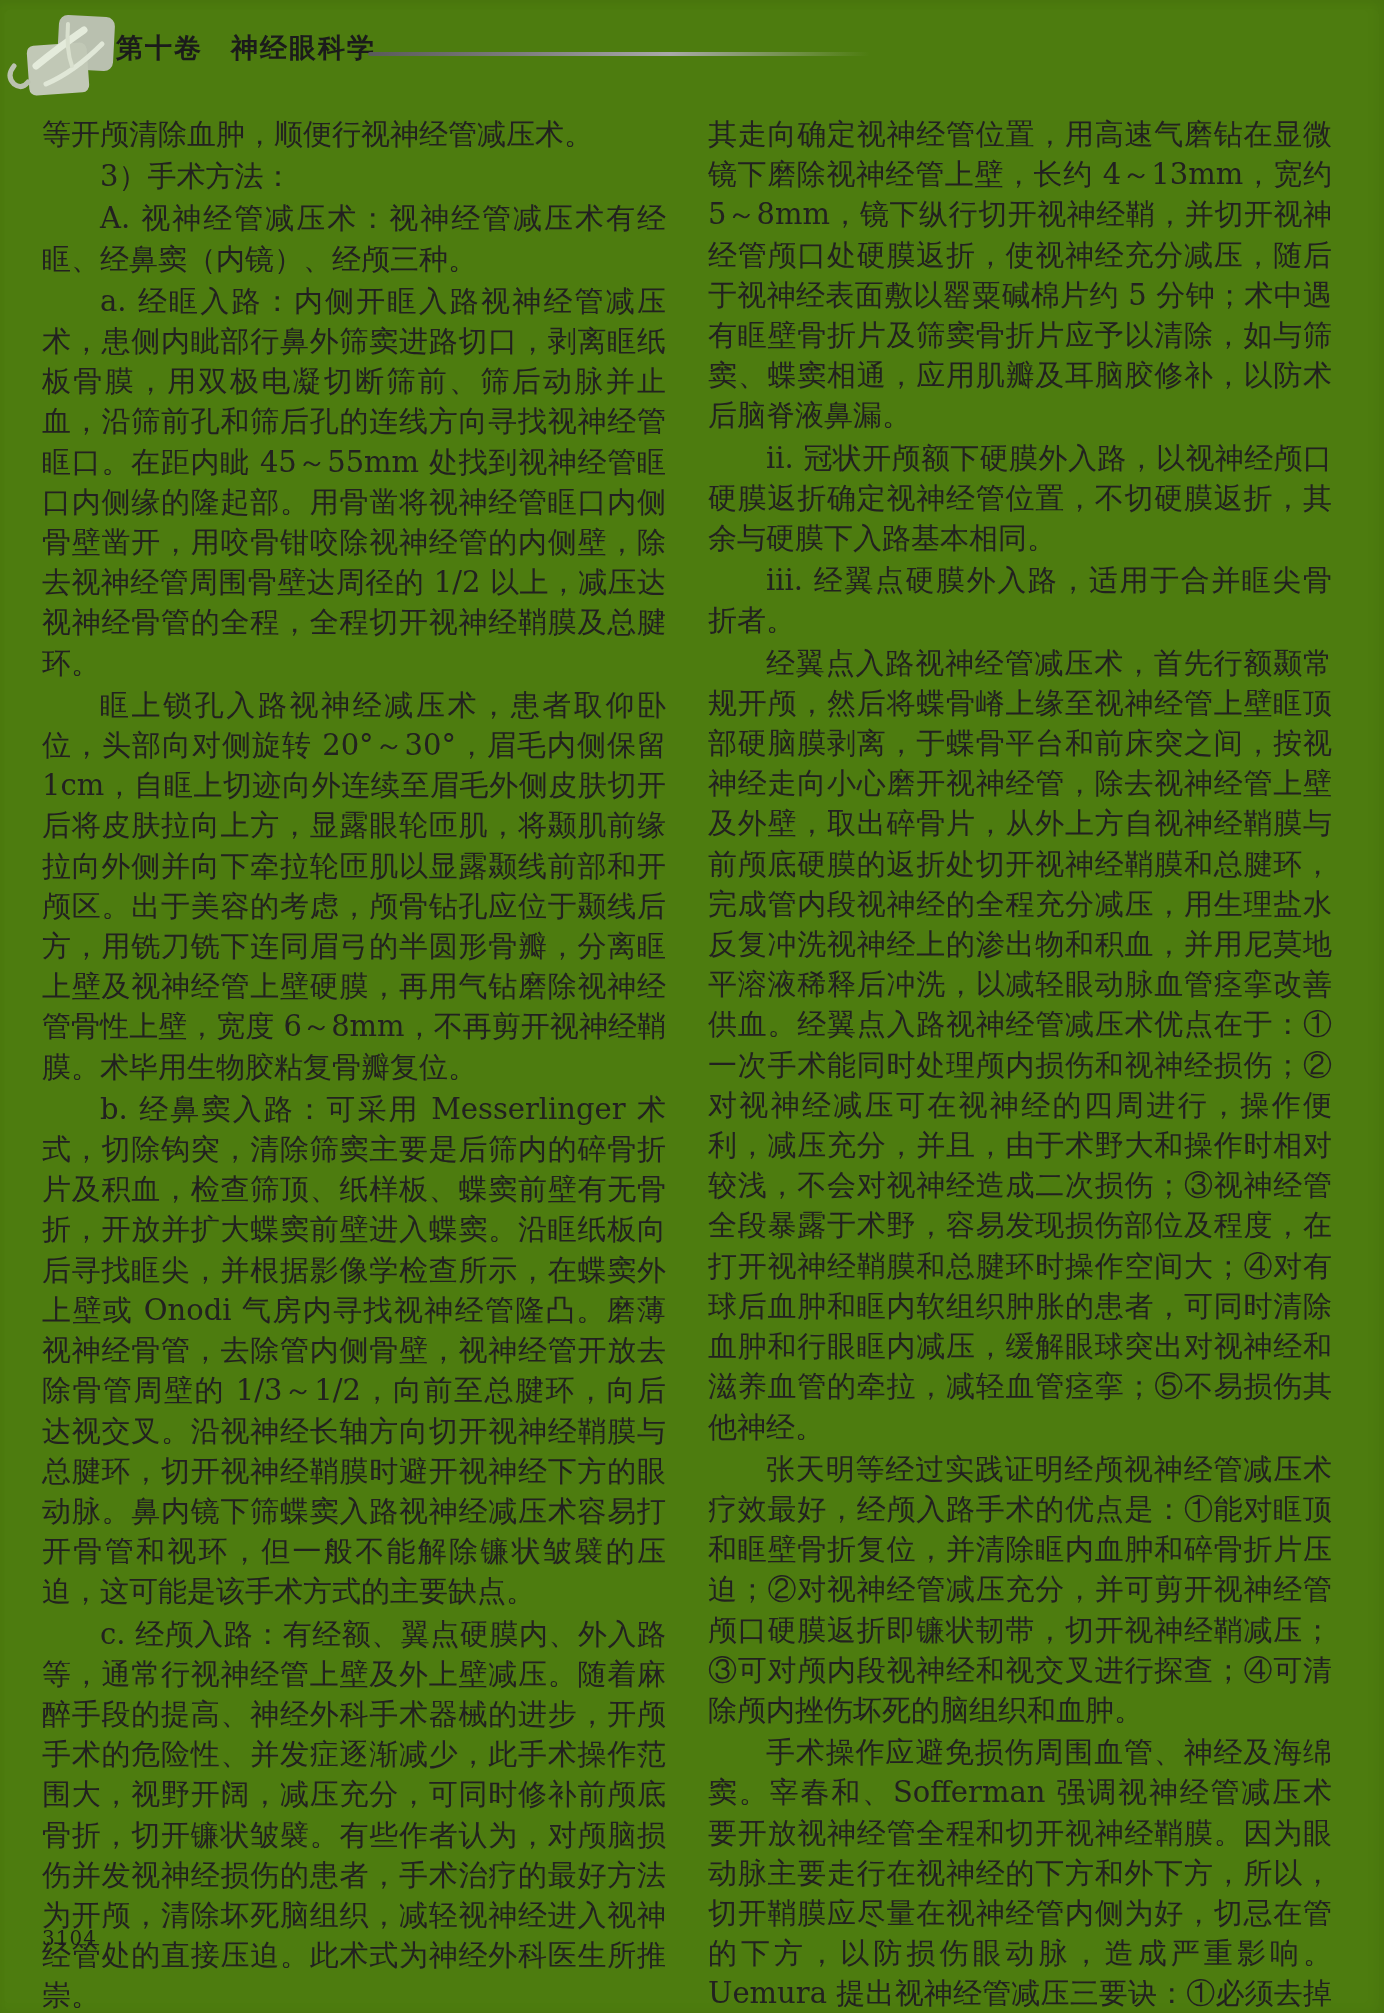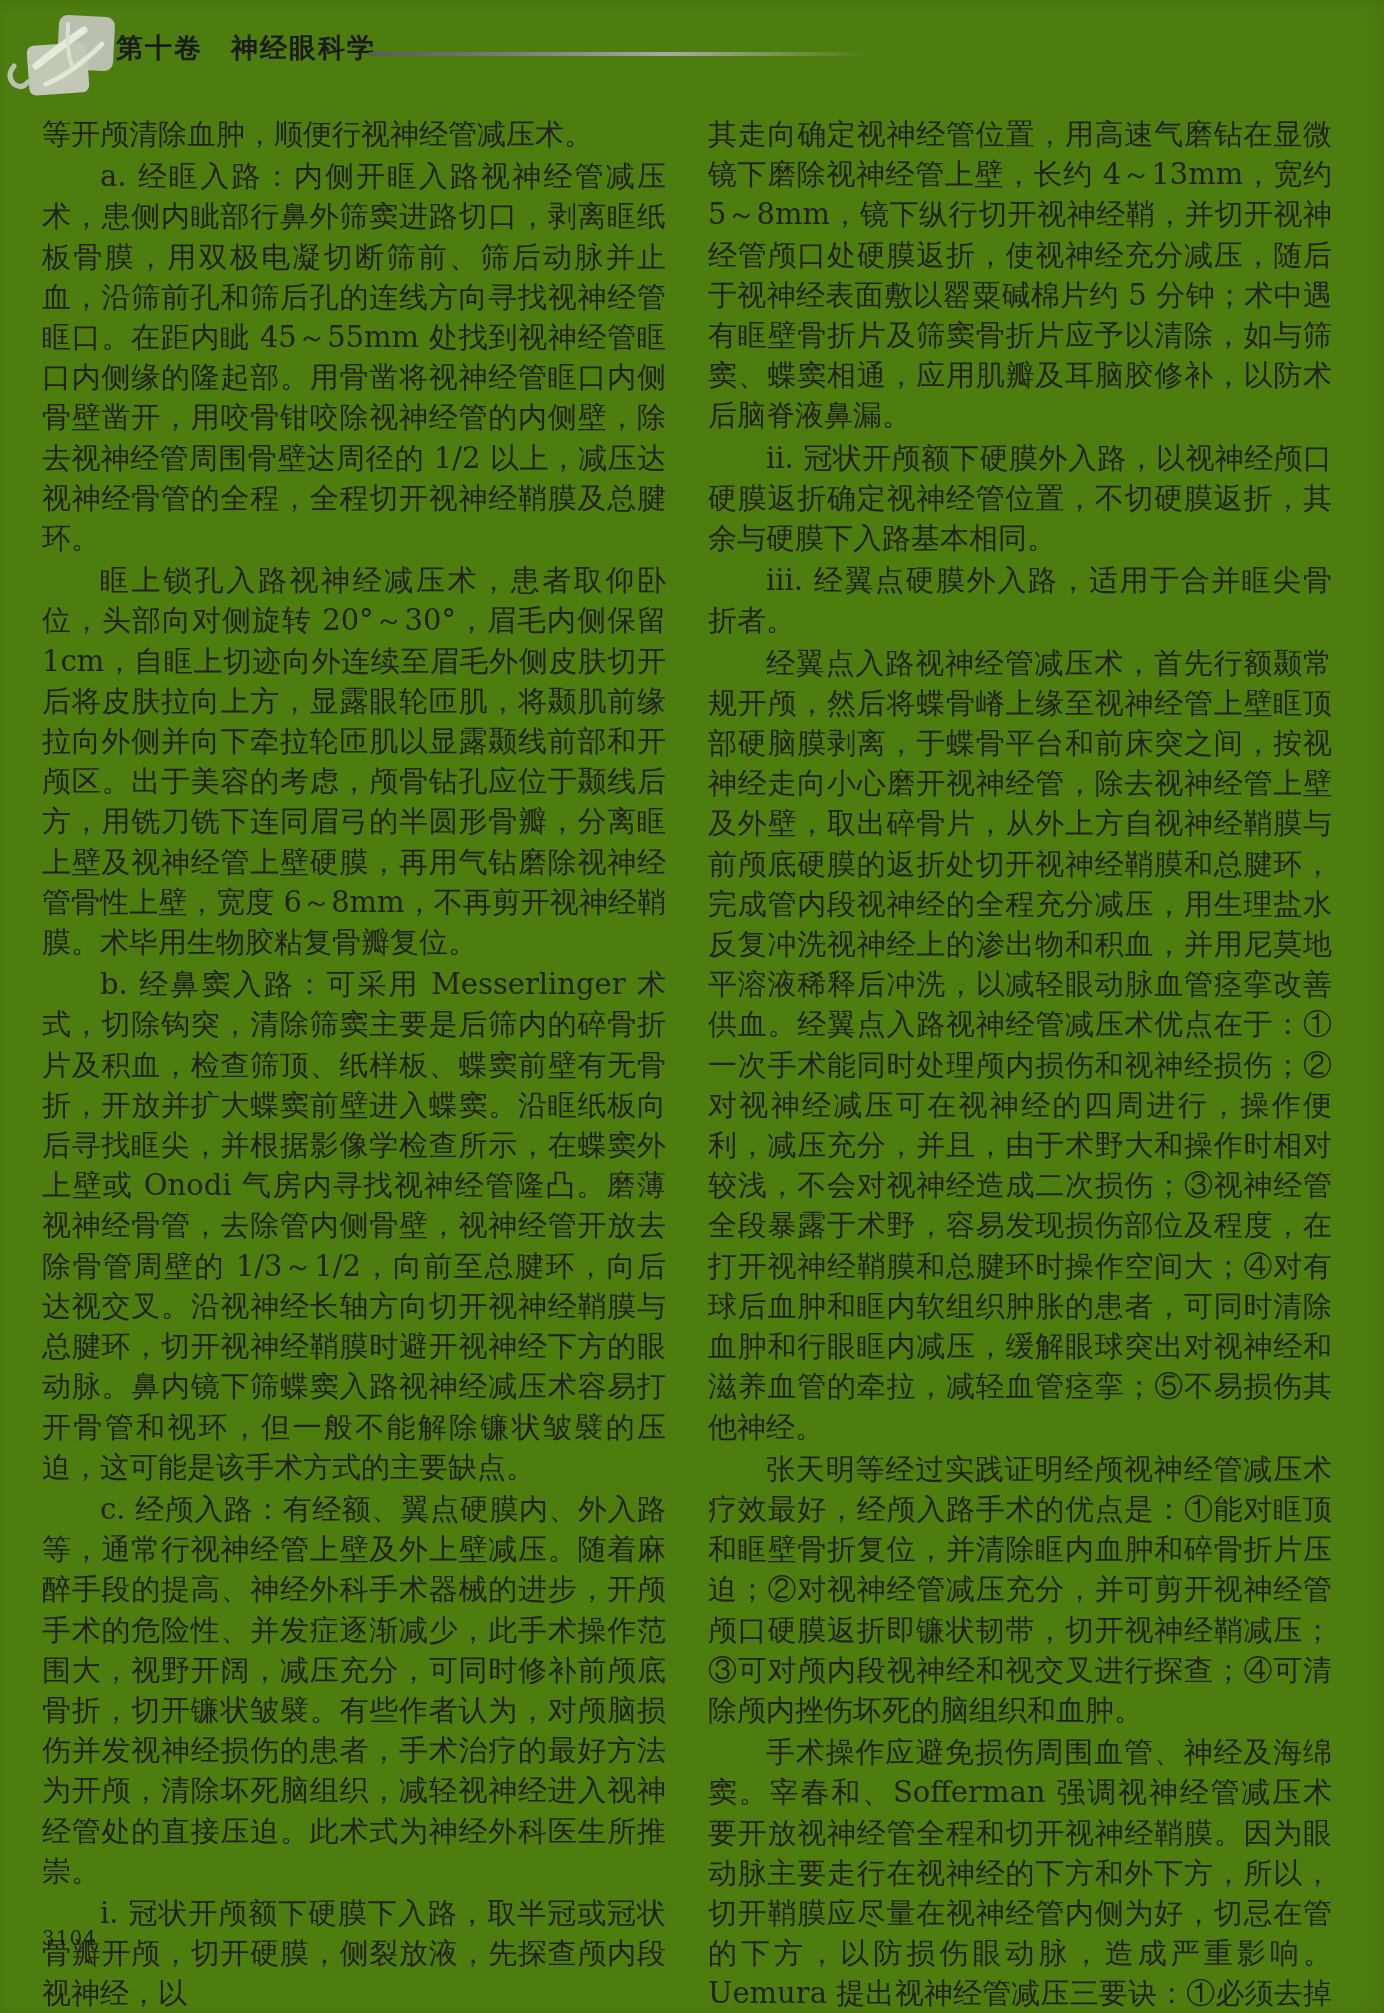--- a/index.html
+++ b/index.html
@@ -105,20 +105,22 @@
     <div class="header-title">
       <span class="volume">第十卷</span><span>神经眼科学</span>
     </div>
 
     <div class="header-rule"></div>
   </header>
 
   <main class="content">
     <div class="column">
         <p class="">等开颅清除血肿，顺便行视神经管减压术。</p>
+        <p class="indent">3）手术方法：</p>
+        <p class="indent">A. 视神经管减压术：视神经管减压术有经眶、经鼻窦（内镜）、经颅三种。</p>
         <p class="indent">a. 经眶入路：内侧开眶入路视神经管减压术，患侧内眦部行鼻外筛窦进路切口，剥离眶纸板骨膜，用双极电凝切断筛前、筛后动脉并止血，沿筛前孔和筛后孔的连线方向寻找视神经管眶口。在距内眦 45～55mm 处找到视神经管眶口内侧缘的隆起部。用骨凿将视神经管眶口内侧骨壁凿开，用咬骨钳咬除视神经管的内侧壁，除去视神经管周围骨壁达周径的 1/2 以上，减压达视神经骨管的全程，全程切开视神经鞘膜及总腱环。</p>
         <p class="indent">眶上锁孔入路视神经减压术，患者取仰卧位，头部向对侧旋转 20°～30°，眉毛内侧保留 1cm，自眶上切迹向外连续至眉毛外侧皮肤切开后将皮肤拉向上方，显露眼轮匝肌，将颞肌前缘拉向外侧并向下牵拉轮匝肌以显露颞线前部和开颅区。出于美容的考虑，颅骨钻孔应位于颞线后方，用铣刀铣下连同眉弓的半圆形骨瓣，分离眶上壁及视神经管上壁硬膜，再用气钻磨除视神经管骨性上壁，宽度 6～8mm，不再剪开视神经鞘膜。术毕用生物胶粘复骨瓣复位。</p>
         <p class="indent">b. 经鼻窦入路：可采用 Messerlinger 术式，切除钩突，清除筛窦主要是后筛内的碎骨折片及积血，检查筛顶、纸样板、蝶窦前壁有无骨折，开放并扩大蝶窦前壁进入蝶窦。沿眶纸板向后寻找眶尖，并根据影像学检查所示，在蝶窦外上壁或 Onodi 气房内寻找视神经管隆凸。磨薄视神经骨管，去除管内侧骨壁，视神经管开放去除骨管周壁的 1/3～1/2，向前至总腱环，向后达视交叉。沿视神经长轴方向切开视神经鞘膜与总腱环，切开视神经鞘膜时避开视神经下方的眼动脉。鼻内镜下筛蝶窦入路视神经减压术容易打开骨管和视环，但一般不能解除镰状皱襞的压迫，这可能是该手术方式的主要缺点。</p>
         <p class="indent">c. 经颅入路：有经额、翼点硬膜内、外入路等，通常行视神经管上壁及外上壁减压。随着麻醉手段的提高、神经外科手术器械的进步，开颅手术的危险性、并发症逐渐减少，此手术操作范围大，视野开阔，减压充分，可同时修补前颅底骨折，切开镰状皱襞。有些作者认为，对颅脑损伤并发视神经损伤的患者，手术治疗的最好方法为开颅，清除坏死脑组织，减轻视神经进入视神经管处的直接压迫。此术式为神经外科医生所推崇。</p>
         <p class="indent">i. 冠状开颅额下硬膜下入路，取半冠或冠状骨瓣开颅，切开硬膜，侧裂放液，先探查颅内段视神经，以</p>
       </div>
     <div class="column">
         <p class="">其走向确定视神经管位置，用高速气磨钻在显微镜下磨除视神经管上壁，长约 4～13mm，宽约 5～8mm，镜下纵行切开视神经鞘，并切开视神经管颅口处硬膜返折，使视神经充分减压，随后于视神经表面敷以罂粟碱棉片约 5 分钟；术中遇有眶壁骨折片及筛窦骨折片应予以清除，如与筛窦、蝶窦相通，应用肌瓣及耳脑胶修补，以防术后脑脊液鼻漏。</p>
         <p class="indent">ii. 冠状开颅额下硬膜外入路，以视神经颅口硬膜返折确定视神经管位置，不切硬膜返折，其余与硬膜下入路基本相同。</p>
         <p class="indent">iii. 经翼点硬膜外入路，适用于合并眶尖骨折者。</p>

